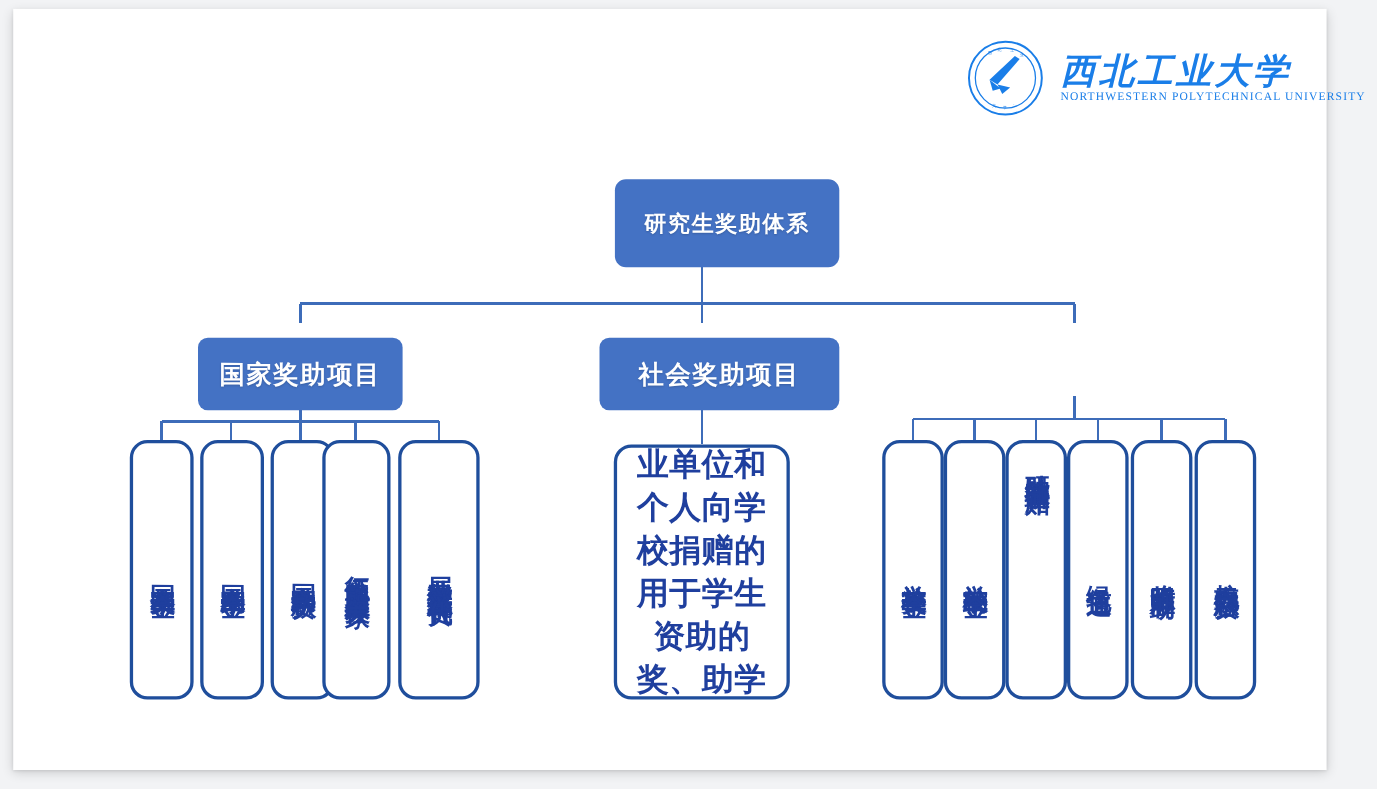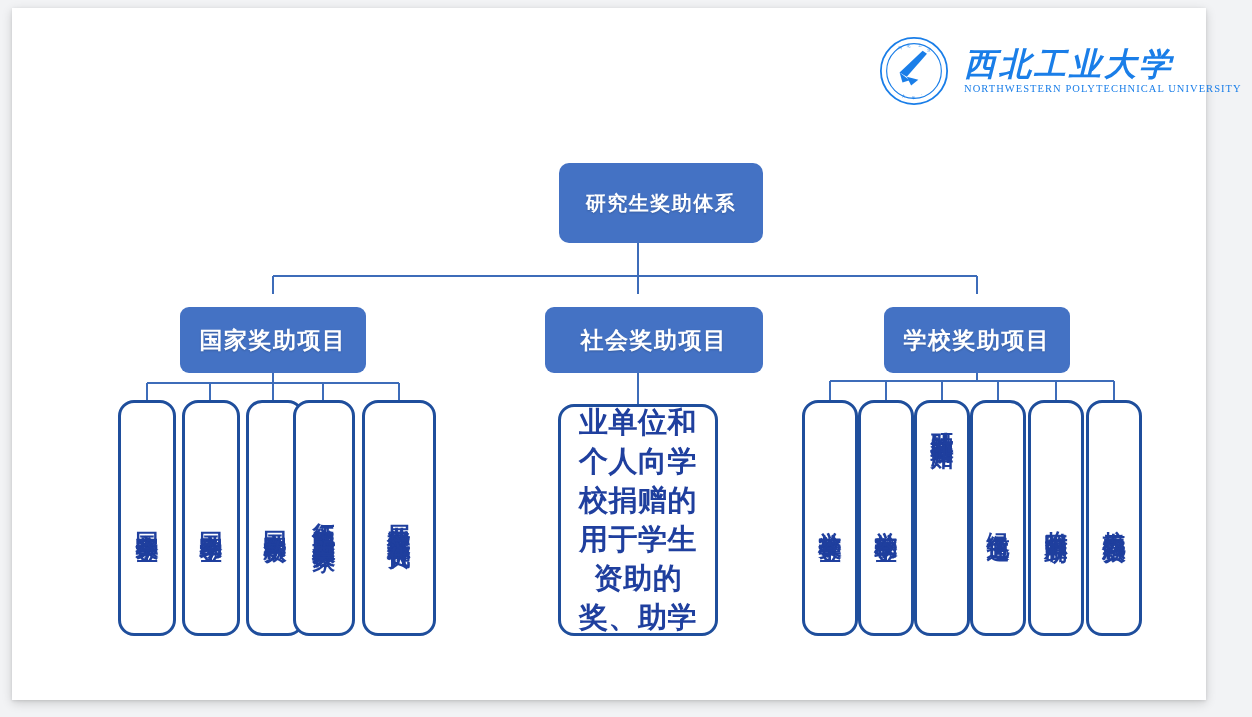--- a/index.html
+++ b/index.html
@@ -194,21 +194,20 @@
       <path d="M1102,373 L1102,392"></path>
     </g>
   </svg>
 
   <div class="node-filled" id="node-root">研究生奖助体系</div>
 
   <div class="node-filled node-level2" id="node-national">国家奖助项目</div>
 
   <div class="node-filled node-level2" id="node-social">社会奖助项目</div>
 
-  <div class="node-filled node-level2" id="node-school">学校奖助项目</div>
 
   <div class="leaf leaf-v" style="left:106px; top:392px; width:58px; height:236px;">
     <span class="leaf-text">国家奖学金</span>
   </div>
 
   <div class="leaf leaf-v" style="left:170px; top:392px; width:58px; height:236px;">
     <span class="leaf-text">国家助学金</span>
   </div>
 
   <div class="leaf leaf-v" style="left:234px; top:392px; width:58px; height:236px;">

